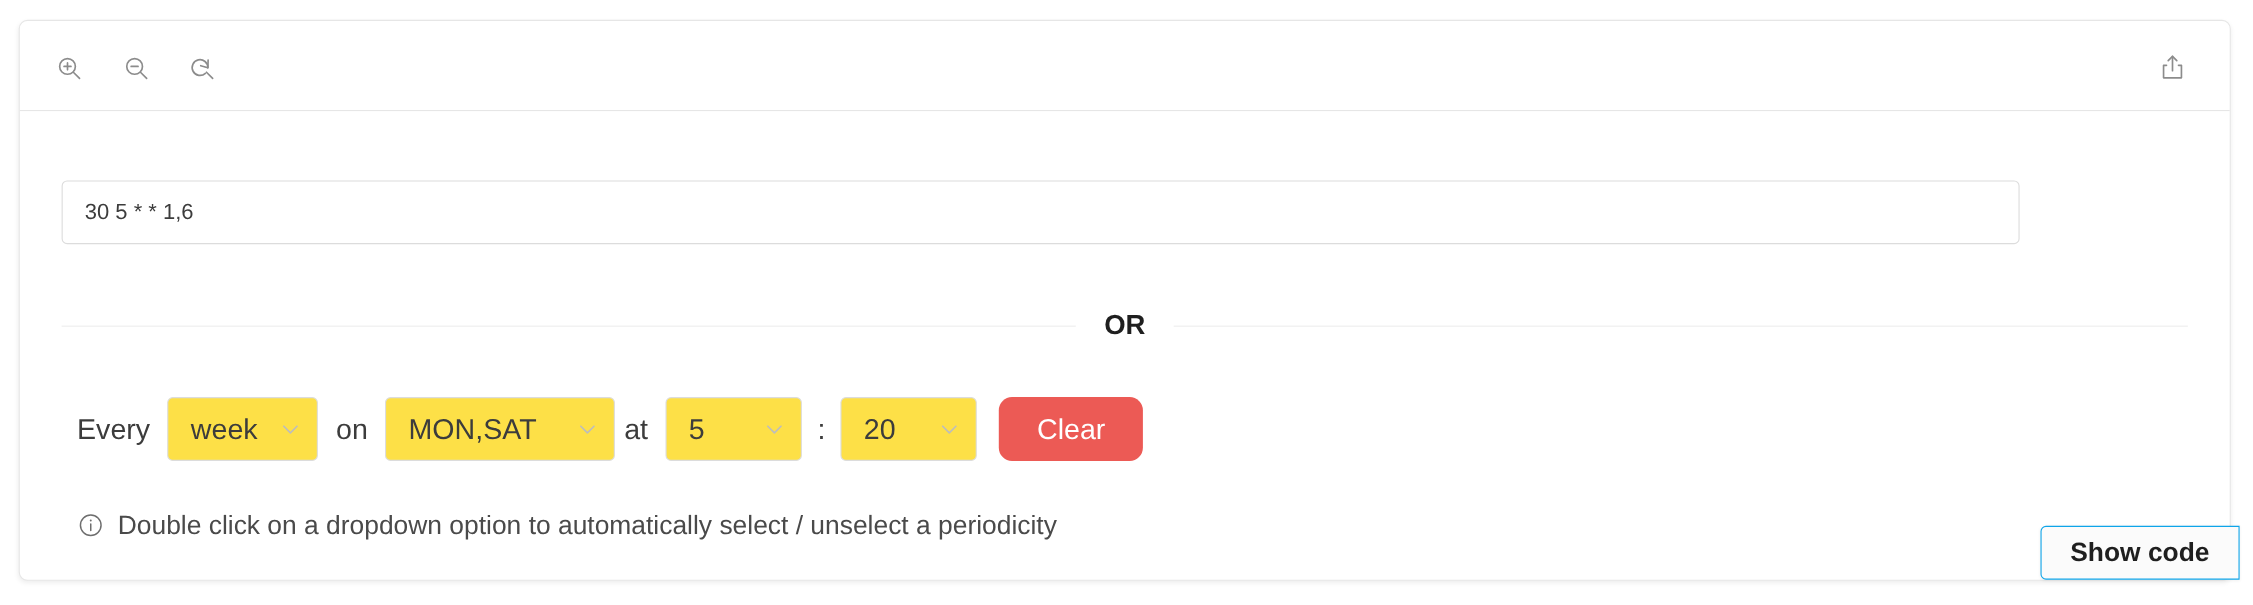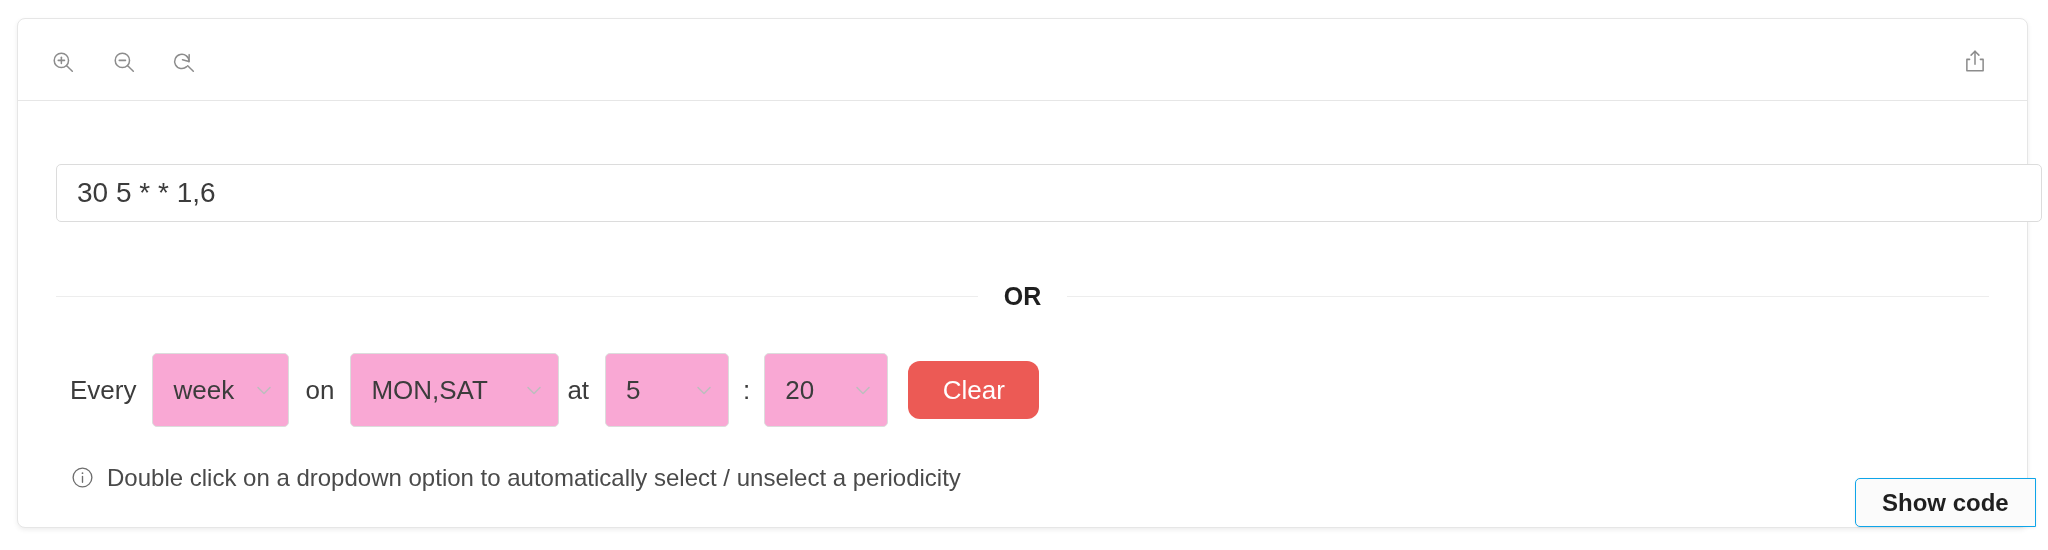--- a/index.html
+++ b/index.html
@@ -73,27 +73,27 @@
     cursor: pointer;
   }
 
   
   .body { position: absolute; left: 0; top: 82px; right: 0; bottom: 0; }
 
   .cron-input {
     position: absolute;
     left: 38px;
     top: 63px;
-    width: 1986px;
+    width: 1780px;
     height: 58px;
     border: 1px solid #dcdcdc;
     border-radius: 5px;
     background: #ffffff;
     font-family: "Liberation Sans", sans-serif;
-    font-size: 28px;
+    font-size: 20px;
     color: #3c3c3c;
     padding: 0 20px;
     outline: none;
   }
   .cron-input::placeholder { color: #b3b3b3; }
 
   
   .or-row {
     position: absolute;
     left: 38px;
@@ -126,24 +126,24 @@
   .plain-label {
     font-size: 26px;
     color: #3c3c3c;
     line-height: 1;
     white-space: nowrap;
     text-align: right;
   }
 
   .select {
     position: relative;
-    height: 74px;
+    height: 58px;
     border: 1px solid #dcdcdc;
     border-radius: 5px;
-    background: #f9a8d4;
+    background: #fde047;
     display: flex;
     align-items: center;
     cursor: pointer;
     padding: 0 14px 0 20px;
   }
   .select .sel-value {
     font-size: 26px;
     color: #3c3c3c;
     line-height: 1;
     white-space: nowrap;

